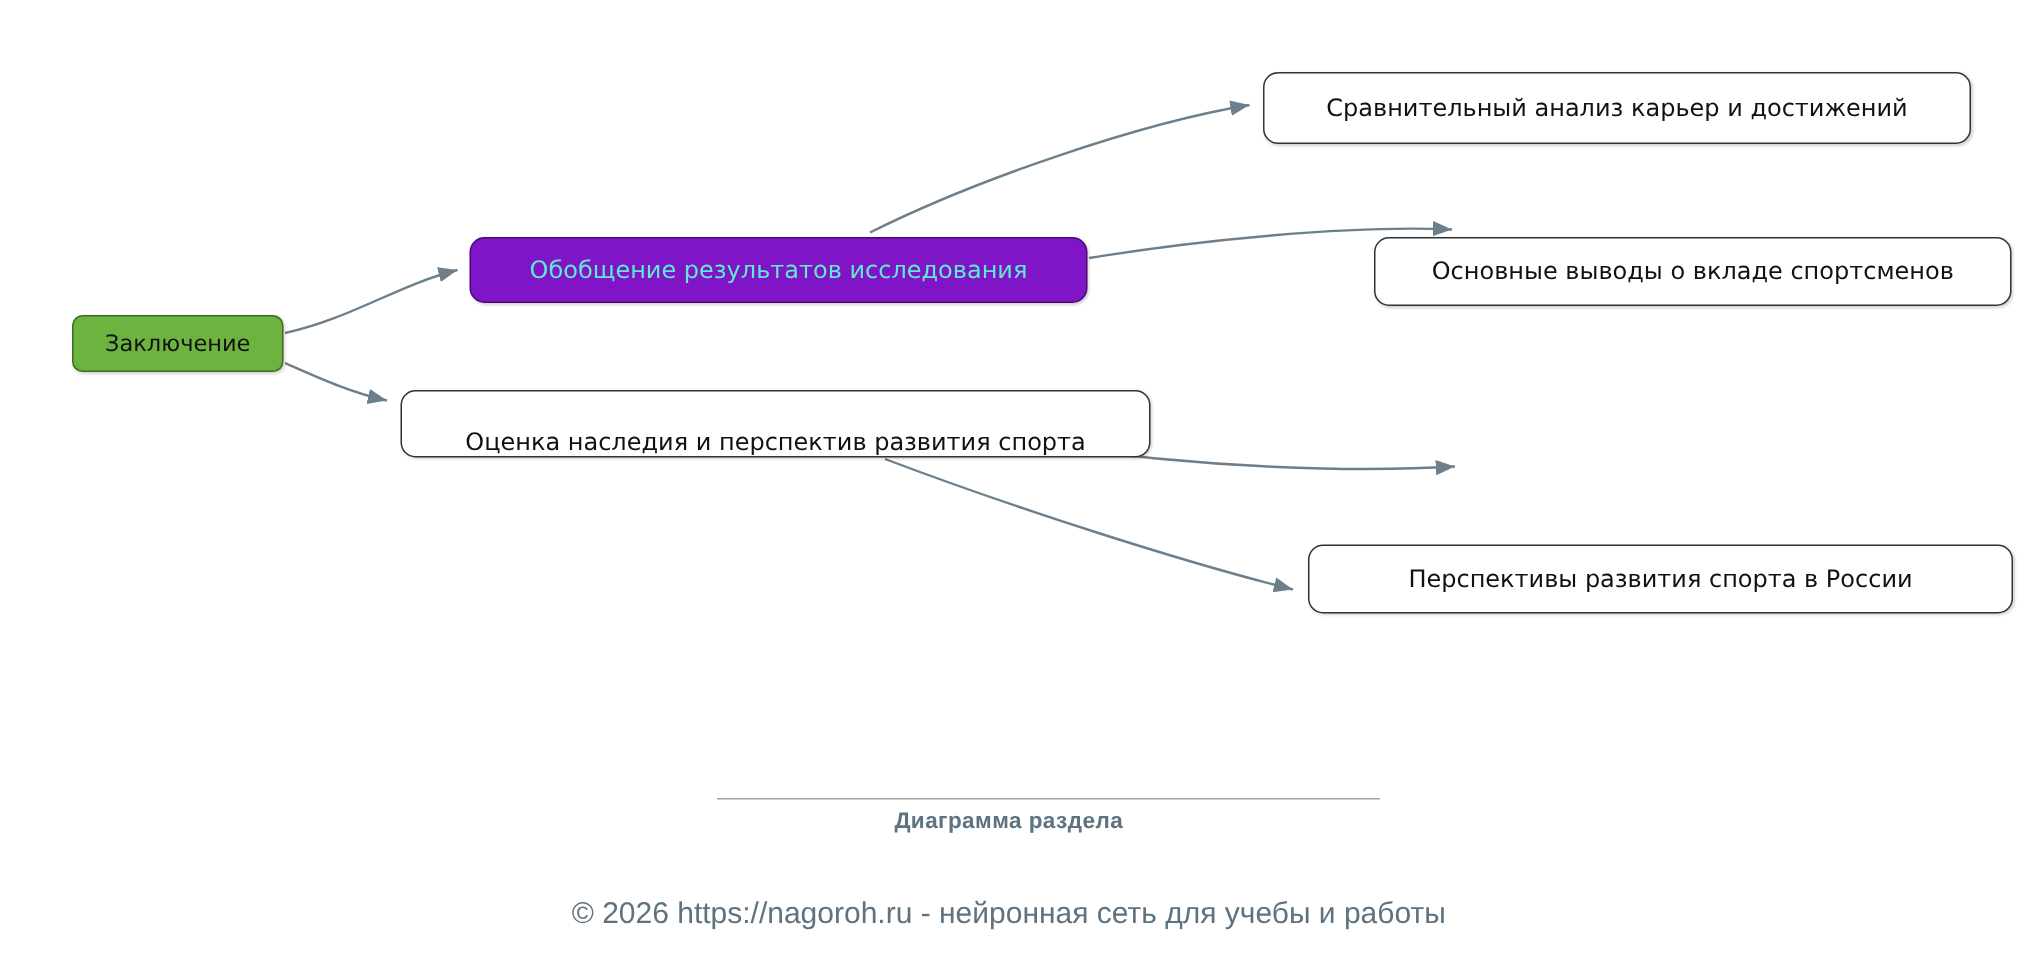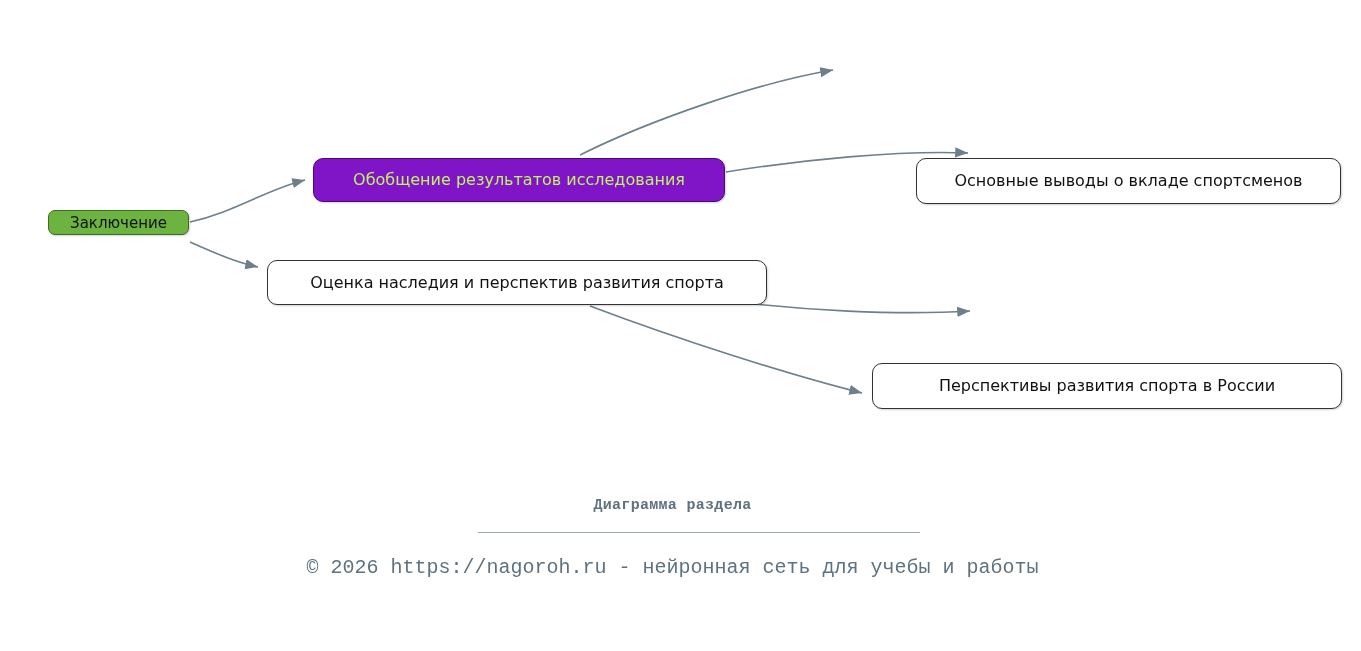--- a/index.html
+++ b/index.html
@@ -45,30 +45,31 @@
   }
   .node.root {
     background: #6cb33f;
     border: 1px solid #3f6b23;
     border-radius: 7px;
     font-size: 15px;
   }
   .node.branch-primary {
     background: #8015c8;
     border: 1px solid #4a0a75;
-    color: #bef264;
+    color: #5eead4;
     border-radius: 10px;
   }
   .footer {
     position: absolute;
     left: 0;
     width: 1345px;
     text-align: center;
     color: #5f7280;
-    font-family: Liberation Mono, monospace;
+    font-family: Liberation Sans, sans-serif;
+    margin-top: 42px;
   }
   .footer-title {
     top: 497px;
     font-size: 15px;
     font-weight: bold;
     letter-spacing: 0.3px;
   }
   .footer-rule {
     position: absolute;
     left: 478px;
@@ -97,32 +98,35 @@
     <g fill="none" stroke="#6d7f8b" stroke-width="1.6" marker-end="url(#arrow)">
       <path d="M190,222 C235,212 265,190 305,180"></path>
       <path d="M190,242 C215,253 235,262 258,267"></path>
       <path d="M580,155 C650,120 760,82 833,70"></path>
       <path d="M726,172 C800,160 900,150 968,153"></path>
       <path d="M700,297 C800,312 905,315 970,311"></path>
       <path d="M590,306 C680,340 790,375 862,393"></path>
     </g>
   </svg>
 
-  <div class="node root" style="left:48px; top:210px; width:141px; height:25px;">
+  <div class="node root" style="left:48px; top:210px; width:141px; height:38px;">
     <span>Заключение</span>
   </div>
 
   <div class="node branch-primary" style="left:313px; top:158px; width:412px; height:44px;">
     <span>Обобщение результатов исследования</span>
   </div>
 
-  <div class="node" style="left:267px; top:260px; width:500px; height:45px;">
+  <div class="node" style="left:267px; top:260px; width:500px; height:45px;align-items:flex-end;">
     <span>Оценка наследия и перспектив развития спорта</span>
   </div>
 
+  <div class="node" style="left:842px; top:48px; width:472px; height:48px;">
+    <span>Сравнительный анализ карьер и достижений</span>
+  </div>
 
   <div class="node" style="left:916px; top:158px; width:425px; height:46px;">
     <span>Основные выводы о вкладе спортсменов</span>
   </div>
 
 
   <div class="node" style="left:872px; top:363px; width:470px; height:46px;">
     <span>Перспективы развития спорта в России</span>
   </div>
 

